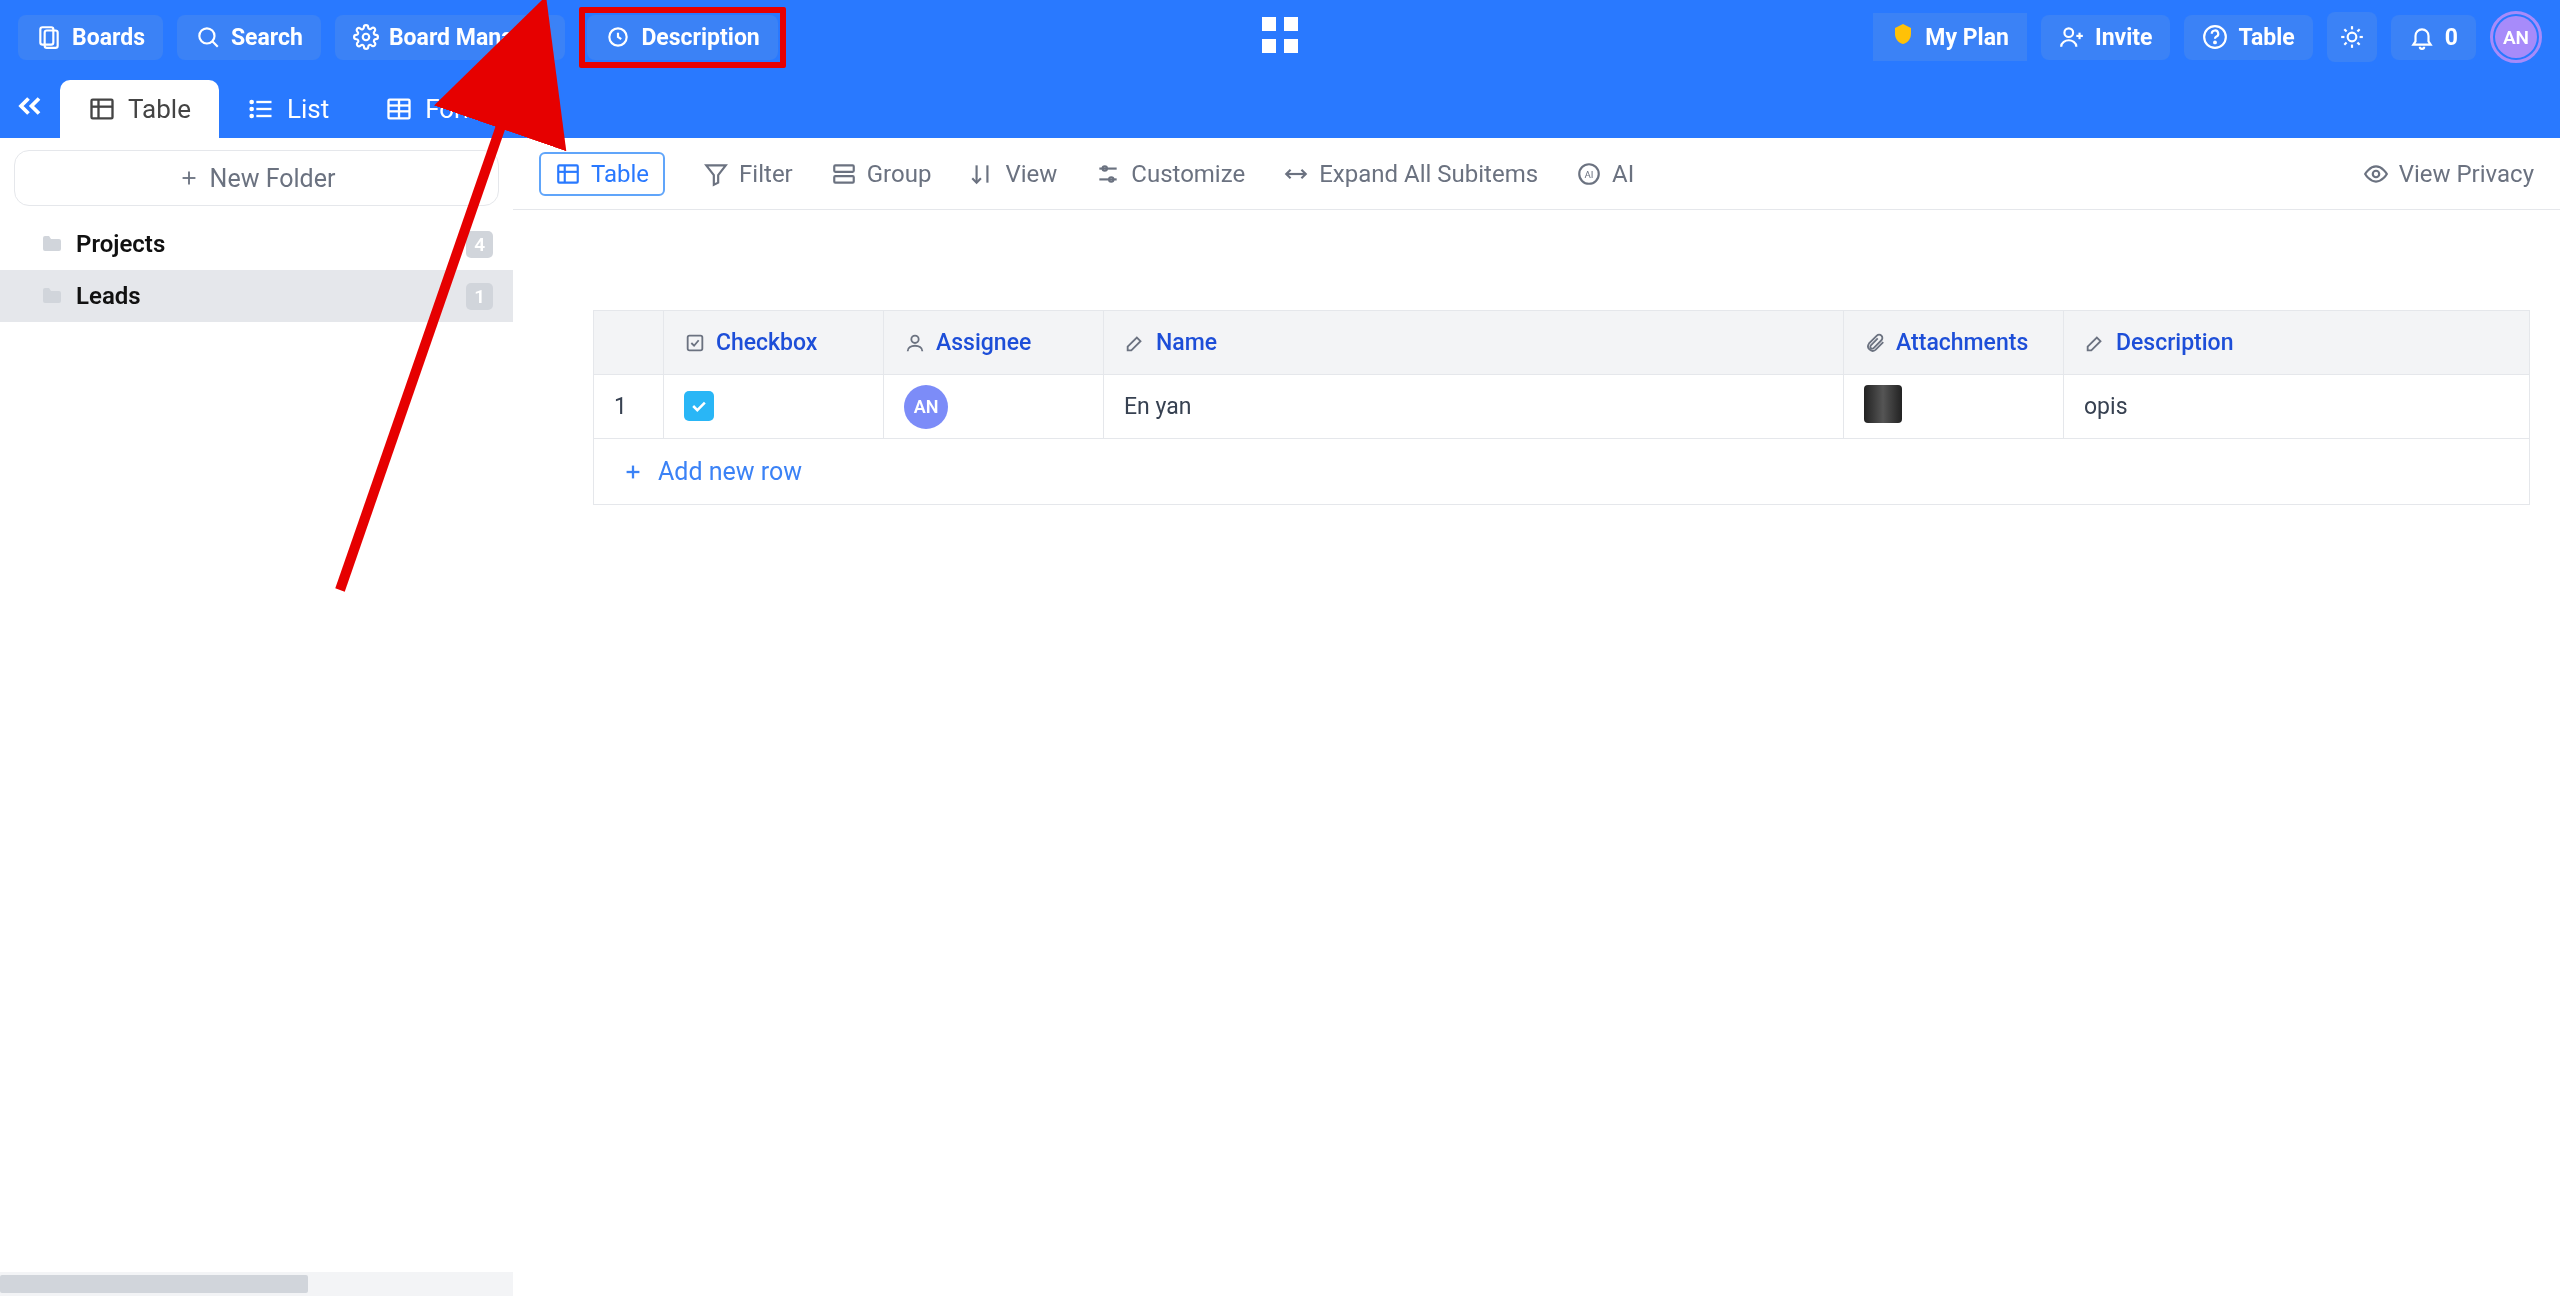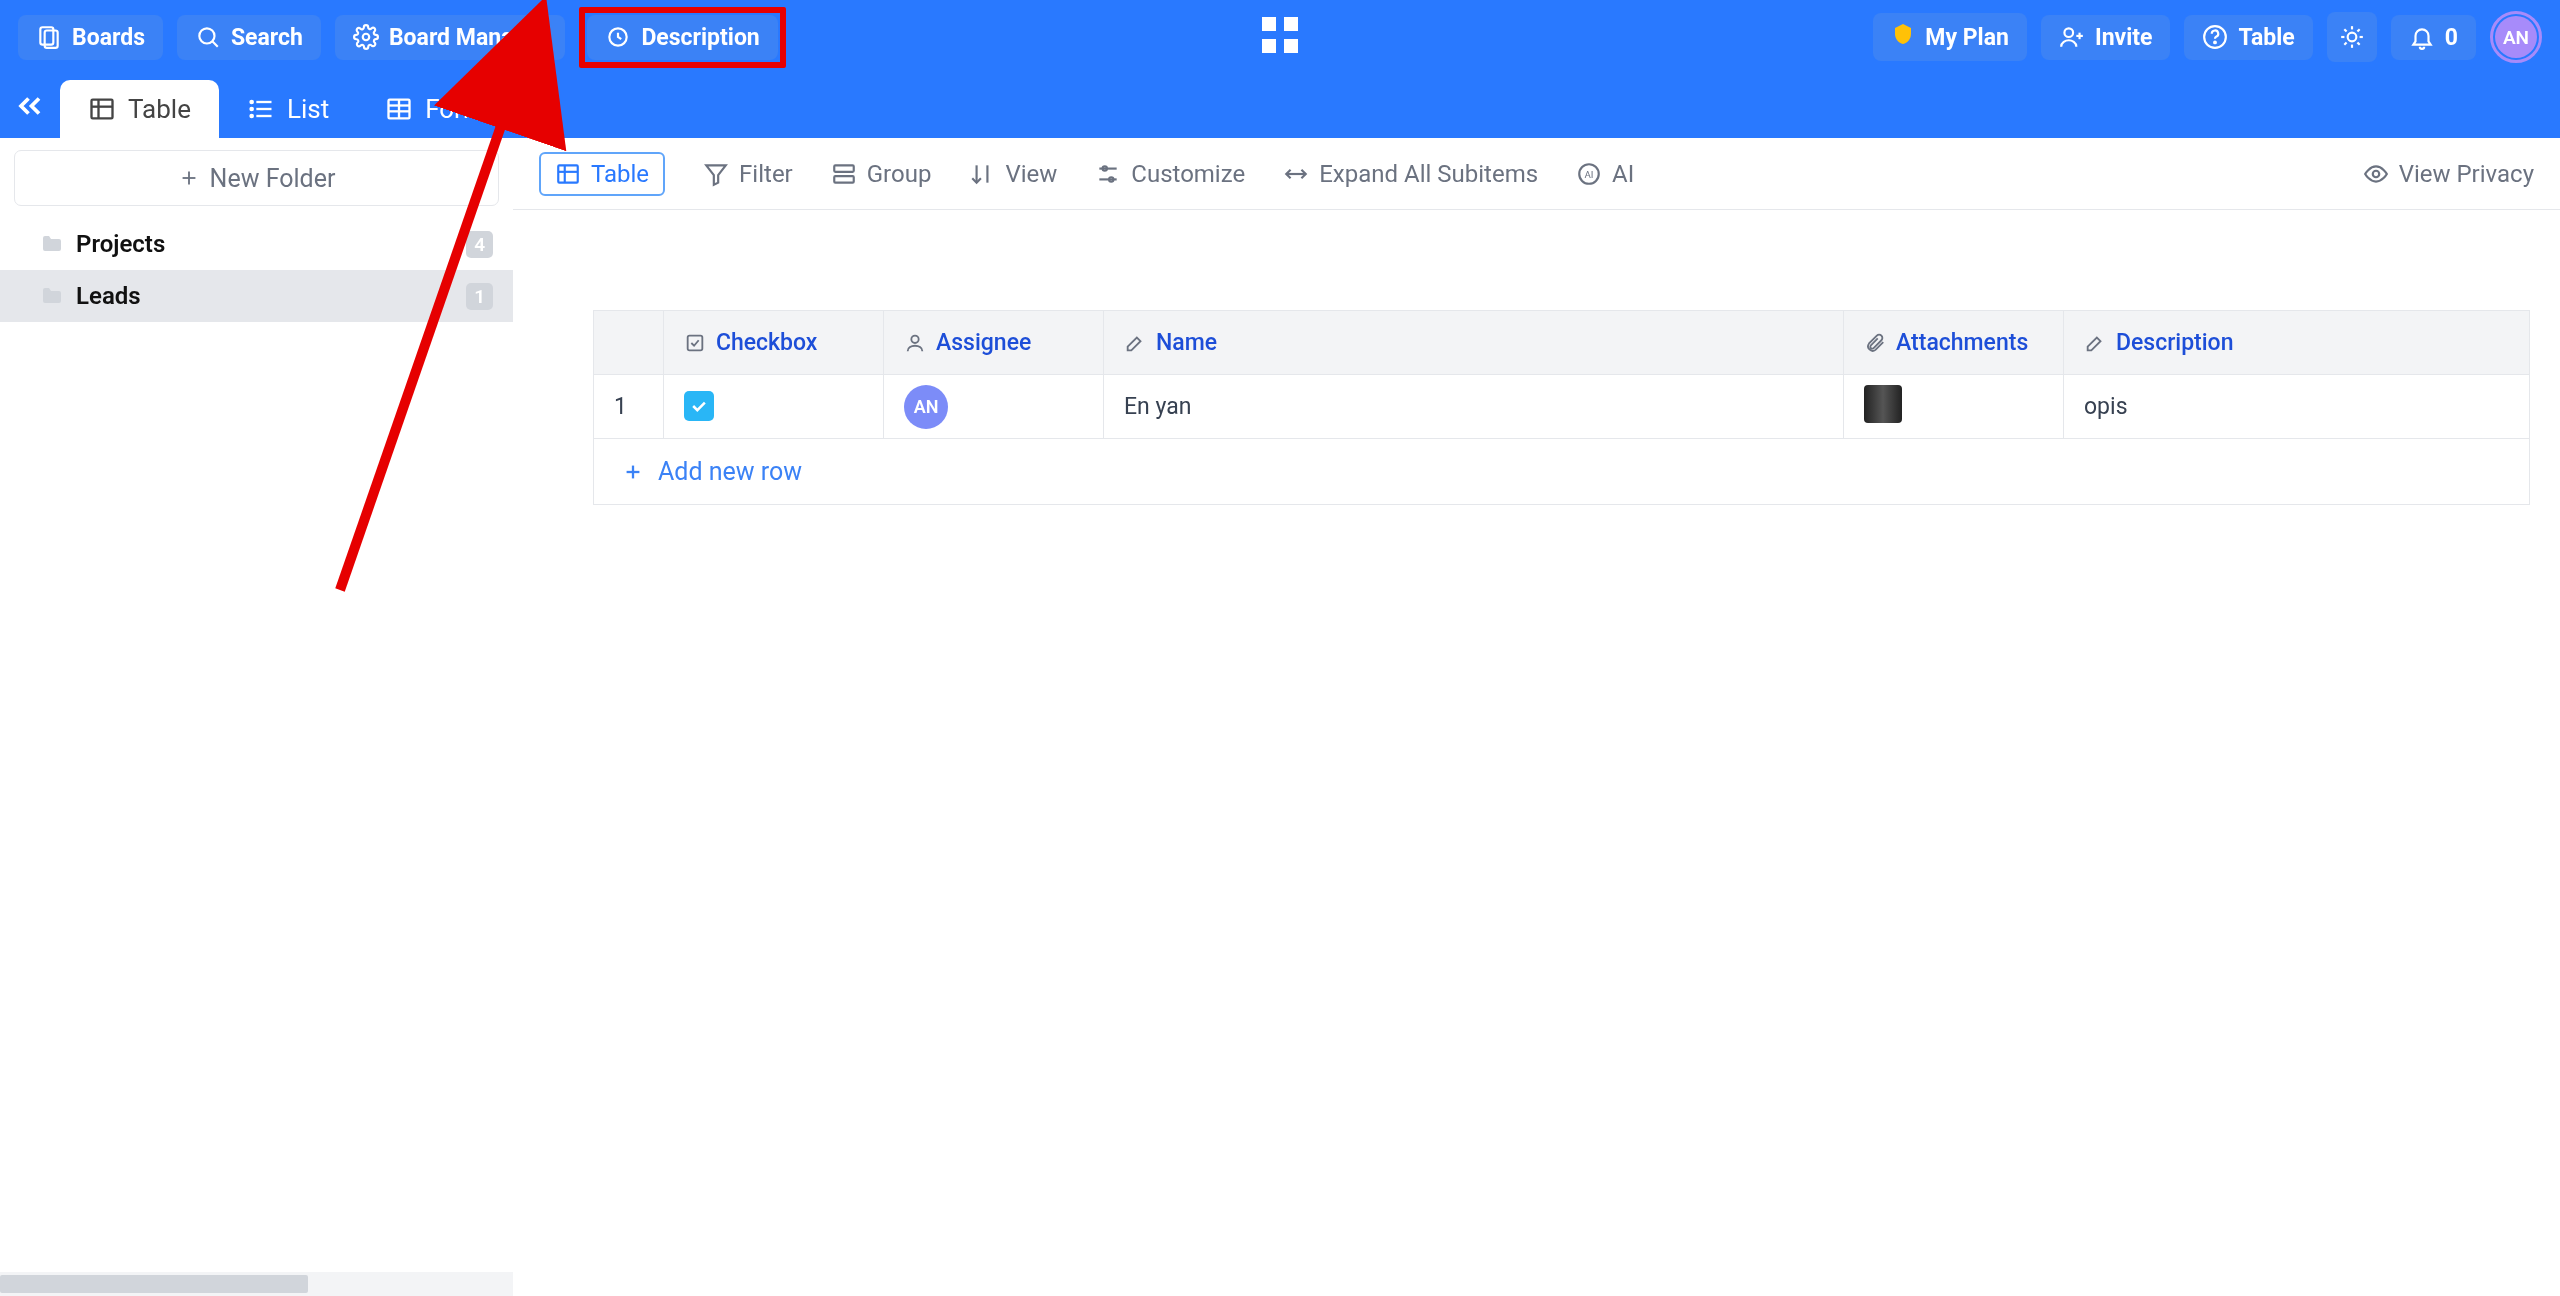--- a/index.html
+++ b/index.html
@@ -37,21 +37,21 @@
   }
 
   .logo-center {
     position: absolute;
     left: 50%; top: 50%;
     transform: translate(-50%, -50%);
   }
   .logo-center svg { width: 48px; height: 48px; fill: #fff; }
 
   .nav-right { margin-left: auto; display: flex; gap: 14px; align-items: center; }
-  .plan-btn { background: #3B82F6; color:#fff; font-weight:700; font-size:23px; padding:9px 18px; border-radius:8px; display:flex; align-items:center; gap:10px; cursor:pointer;}
+  .plan-btn { background: #3B82F6; color:#fff; font-weight:700; font-size:23px; padding:9px 18px; border-radius:0; display:flex; align-items:center; gap:10px; cursor:pointer;}
   .plan-btn .shield { color:#FFC107; }
   .icon-btn { background: #3B82F6; width: 50px; height: 50px; border-radius: 8px; display:flex; align-items:center; justify-content:center; cursor:pointer; }
   .icon-btn svg { width:26px; height:26px; stroke:#fff; fill:none; stroke-width:2; }
   .bell-badge { display:flex; align-items:center; gap:6px; color:#fff; font-weight:700; font-size:23px;}
   .avatar-ring {
     width: 52px; height: 52px; border-radius: 50%;
     border: 3px solid #A78BFA; display:flex; align-items:center; justify-content:center;
     background: transparent; cursor:pointer;
   }
   .avatar-ring .inner { width:42px; height:42px; border-radius:50%; background:#A78BFA; display:flex; align-items:center; justify-content:center; color:#fff; font-size:19px; font-weight:600;}
@@ -85,21 +85,21 @@
   .tab.add svg { width:22px; height:22px;}
 
   
   .body { display:flex; height: calc(1296px - 74px - 64px); }
 
   
   .sidebar { width: 513px; background:#fff; border-right: 0; flex-shrink:0; display:flex; flex-direction:column;}
   .new-folder {
     margin: 12px 14px;
     border: 1px solid #E5E7EB;
-    border-radius: 7px;
+    border-radius: 15px;
     height: 56px;
     display:flex; align-items:center; justify-content:center;
     gap:10px; color:#6B7280; font-size:25px; cursor:pointer;
   }
   .new-folder svg { width:22px; height:22px; stroke:#6B7280; fill:none; stroke-width:2;}
   .side-item {
     height: 52px; display:flex; align-items:center; padding: 0 20px 0 40px;
     font-size:24px; color:#111; font-weight:600; cursor:pointer;
     position:relative;
     text-align:right;

